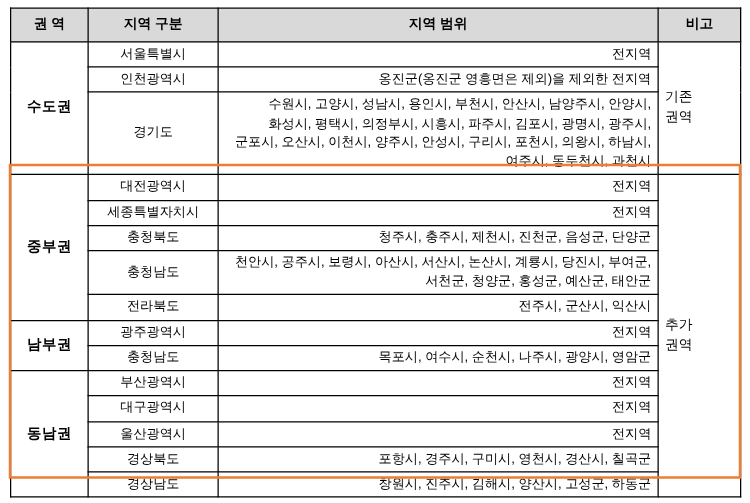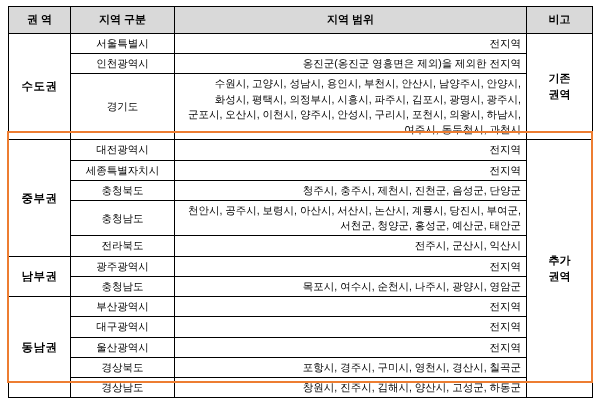--- a/index.html
+++ b/index.html
@@ -58,22 +58,22 @@
   td.div-cell {
     text-align: center;
     font-size: 10.5px;
     margin-top: 30px;
   }
   td.scope-cell {
     text-align: right;
     font-size: 10.5px;
   }
   td.note-cell {
-    text-align: center;
-    font-weight: bold;
+    text-align: left;
+    font-weight: normal;
     font-size: 11px;
     line-height: 1.5;
   }
   .note-line { display: block; }
 
   
   .highlight-box {
     position: absolute;
     left: 7px;
     top: 131px;

